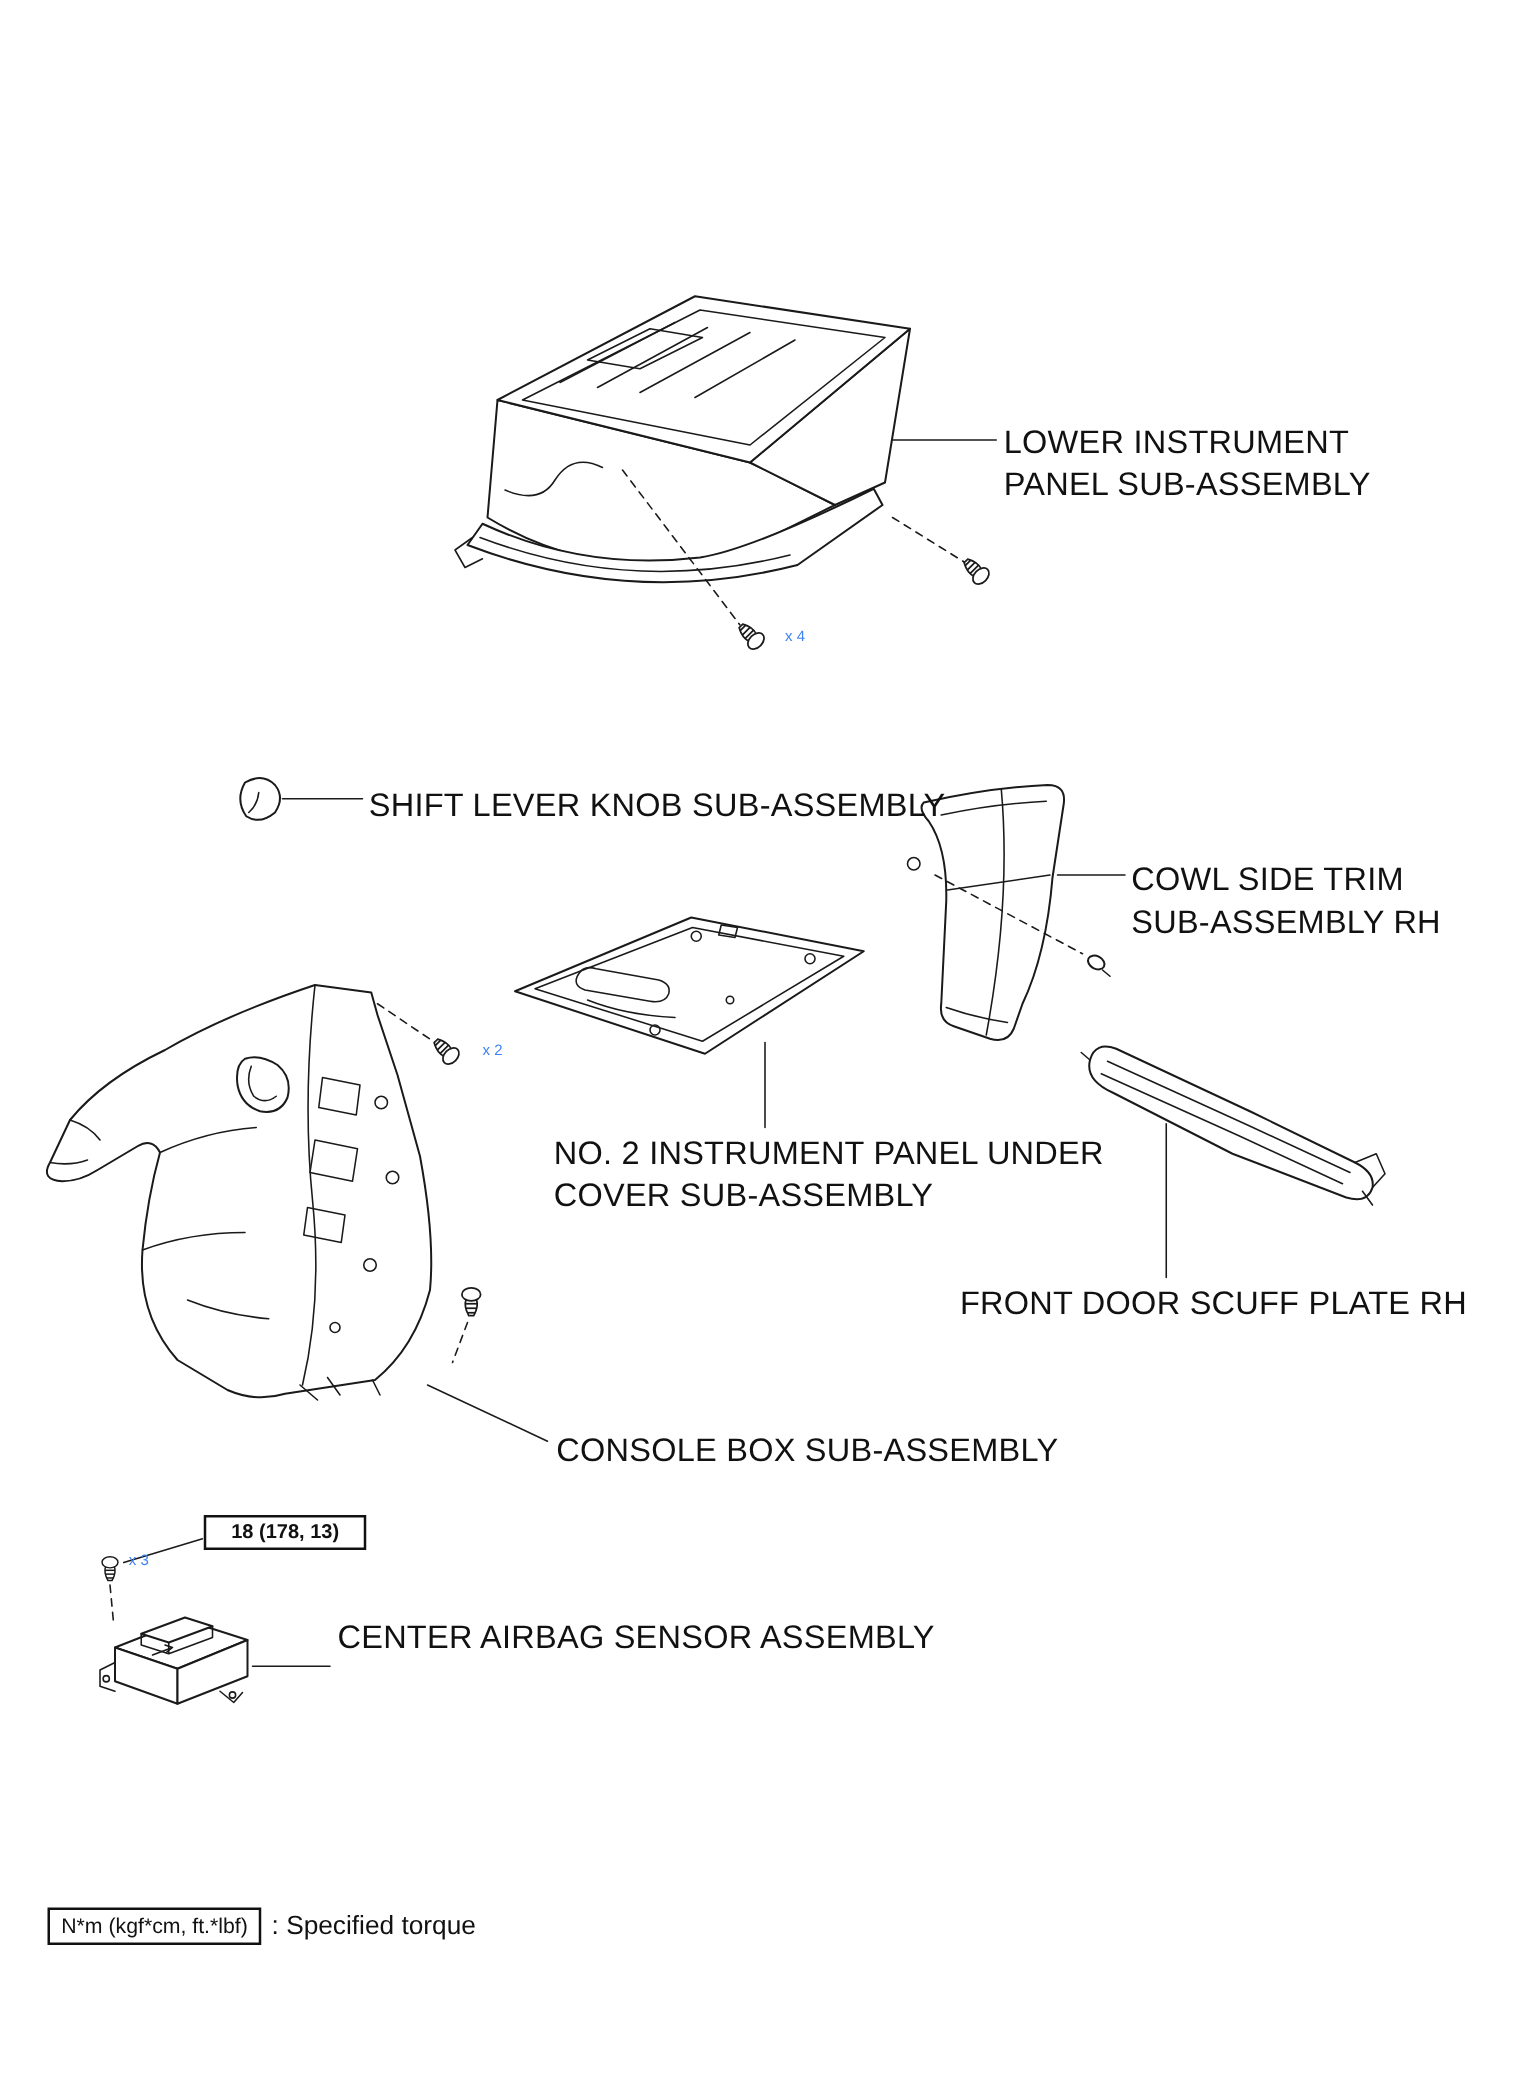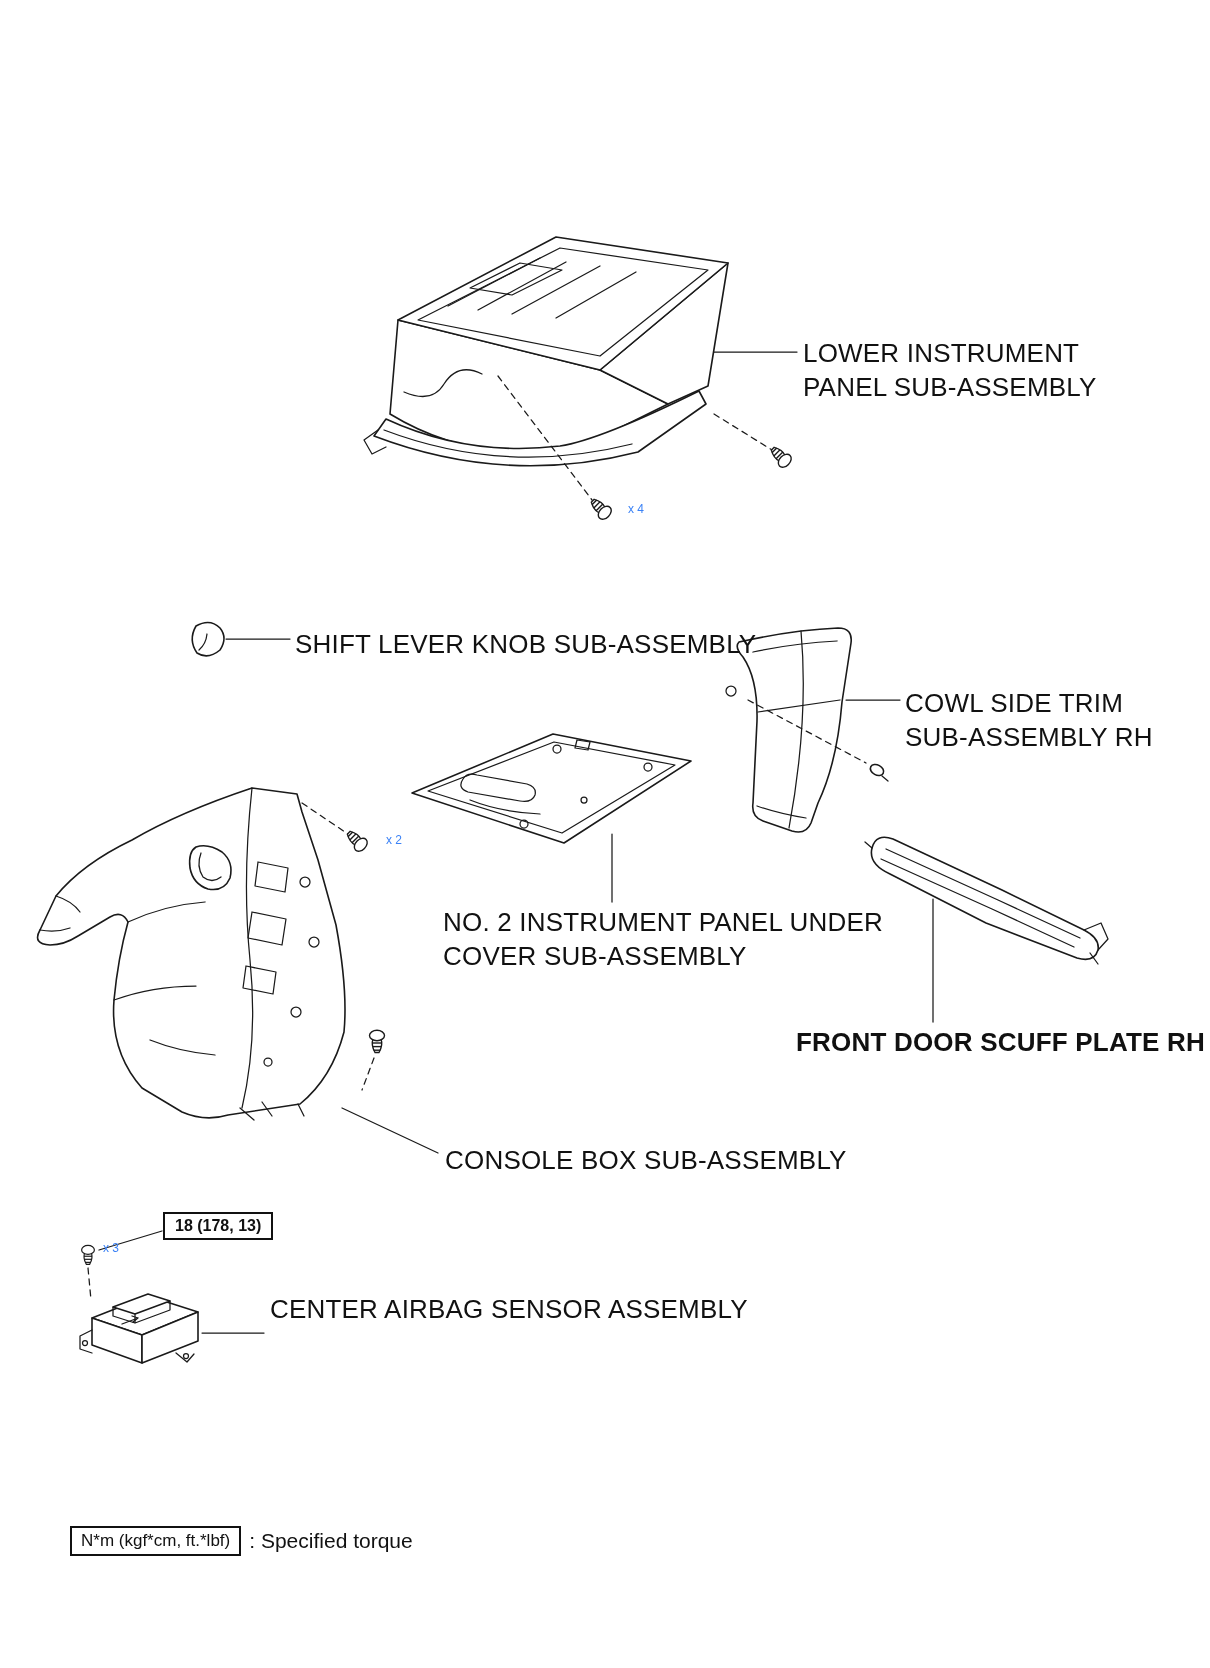--- a/index.html
+++ b/index.html
@@ -27,32 +27,31 @@
     color:#111;
   }
   .count {
     position:absolute;
     font-size:12px;
     color:#3b82f6;
   }
   .torque-box {
     position:absolute;
     border:2px solid #111;
-    padding:3px 10px;
+    padding:3px 20px;
     font-size:16px;
     font-weight:bold;
     background:#fff;
     white-space:nowrap;
   }
   .legend {
     position:absolute;
     display:flex;
     align-items:center;
     gap:8px;
-    margin-left:32px;
   }
   .legend .legend-box {
     border:2px solid #111;
     padding:3px 9px;
     font-size:17px;
     background:#fff;
     white-space:nowrap;
   }
   .legend .legend-note { font-size:21px; }
 </style>
@@ -179,21 +178,21 @@
 PANEL SUB-ASSEMBLY</div>
 
   <div class="label" style="left:905px; top:687px;">COWL SIDE TRIM
 SUB-ASSEMBLY RH</div>
 
   <div class="label" style="left:295px; top:628px;">SHIFT LEVER KNOB SUB-ASSEMBLY</div>
 
   <div class="label" style="left:443px; top:906px;">NO. 2 INSTRUMENT PANEL UNDER
 COVER SUB-ASSEMBLY</div>
 
-  <div class="label" style="left:796px; top:1026px;font-weight:bold;">FRONT DOOR SCUFF PLATE RH</div>
+  <div class="label" style="left:768px; top:1026px;">FRONT DOOR SCUFF PLATE RH</div>
 
   <div class="label" style="left:445px; top:1144px;">CONSOLE BOX SUB-ASSEMBLY</div>
 
   <div class="label" style="left:270px; top:1293px;">CENTER AIRBAG SENSOR ASSEMBLY</div>
 
   <div class="count" style="left:628px; top:502px;">x 4</div>
 
   <div class="count" style="left:386px; top:833px;">x 2</div>
 
   <div class="count" style="left:103px; top:1241px;">x 3</div>

